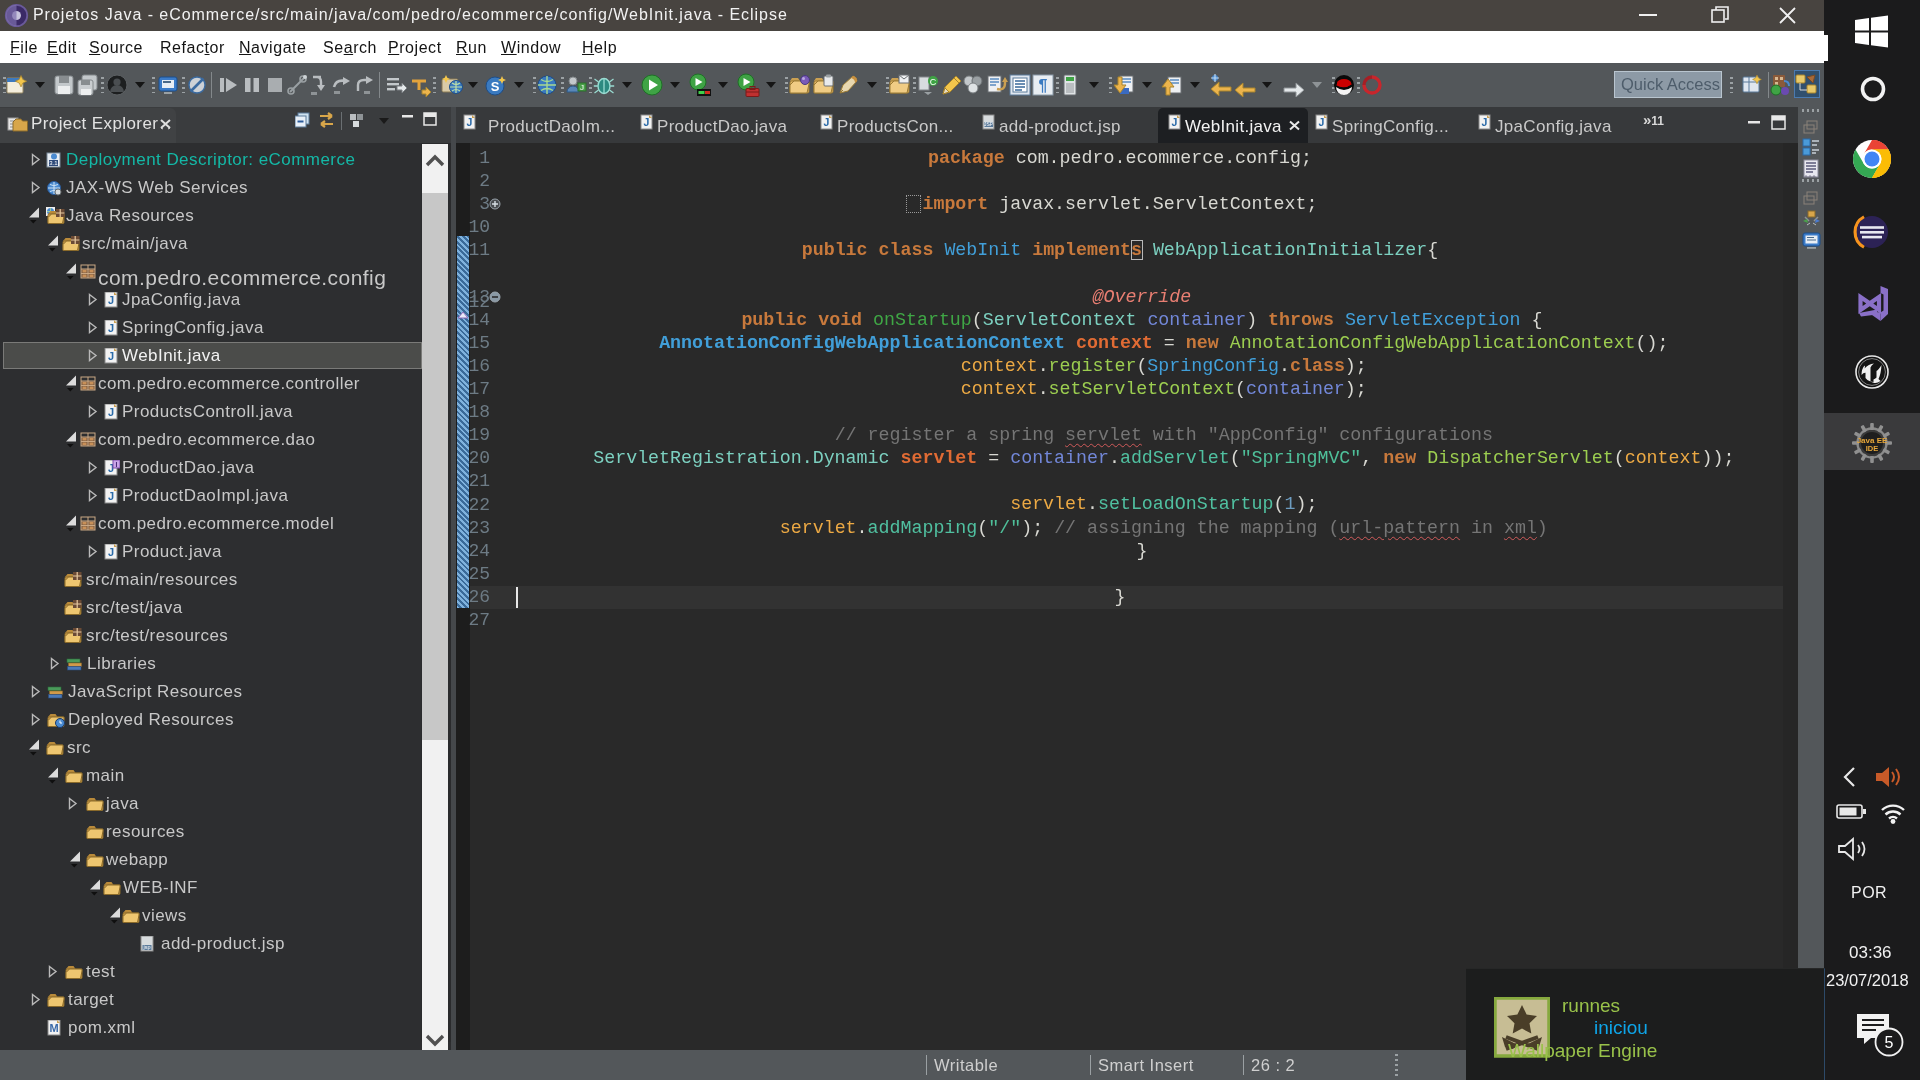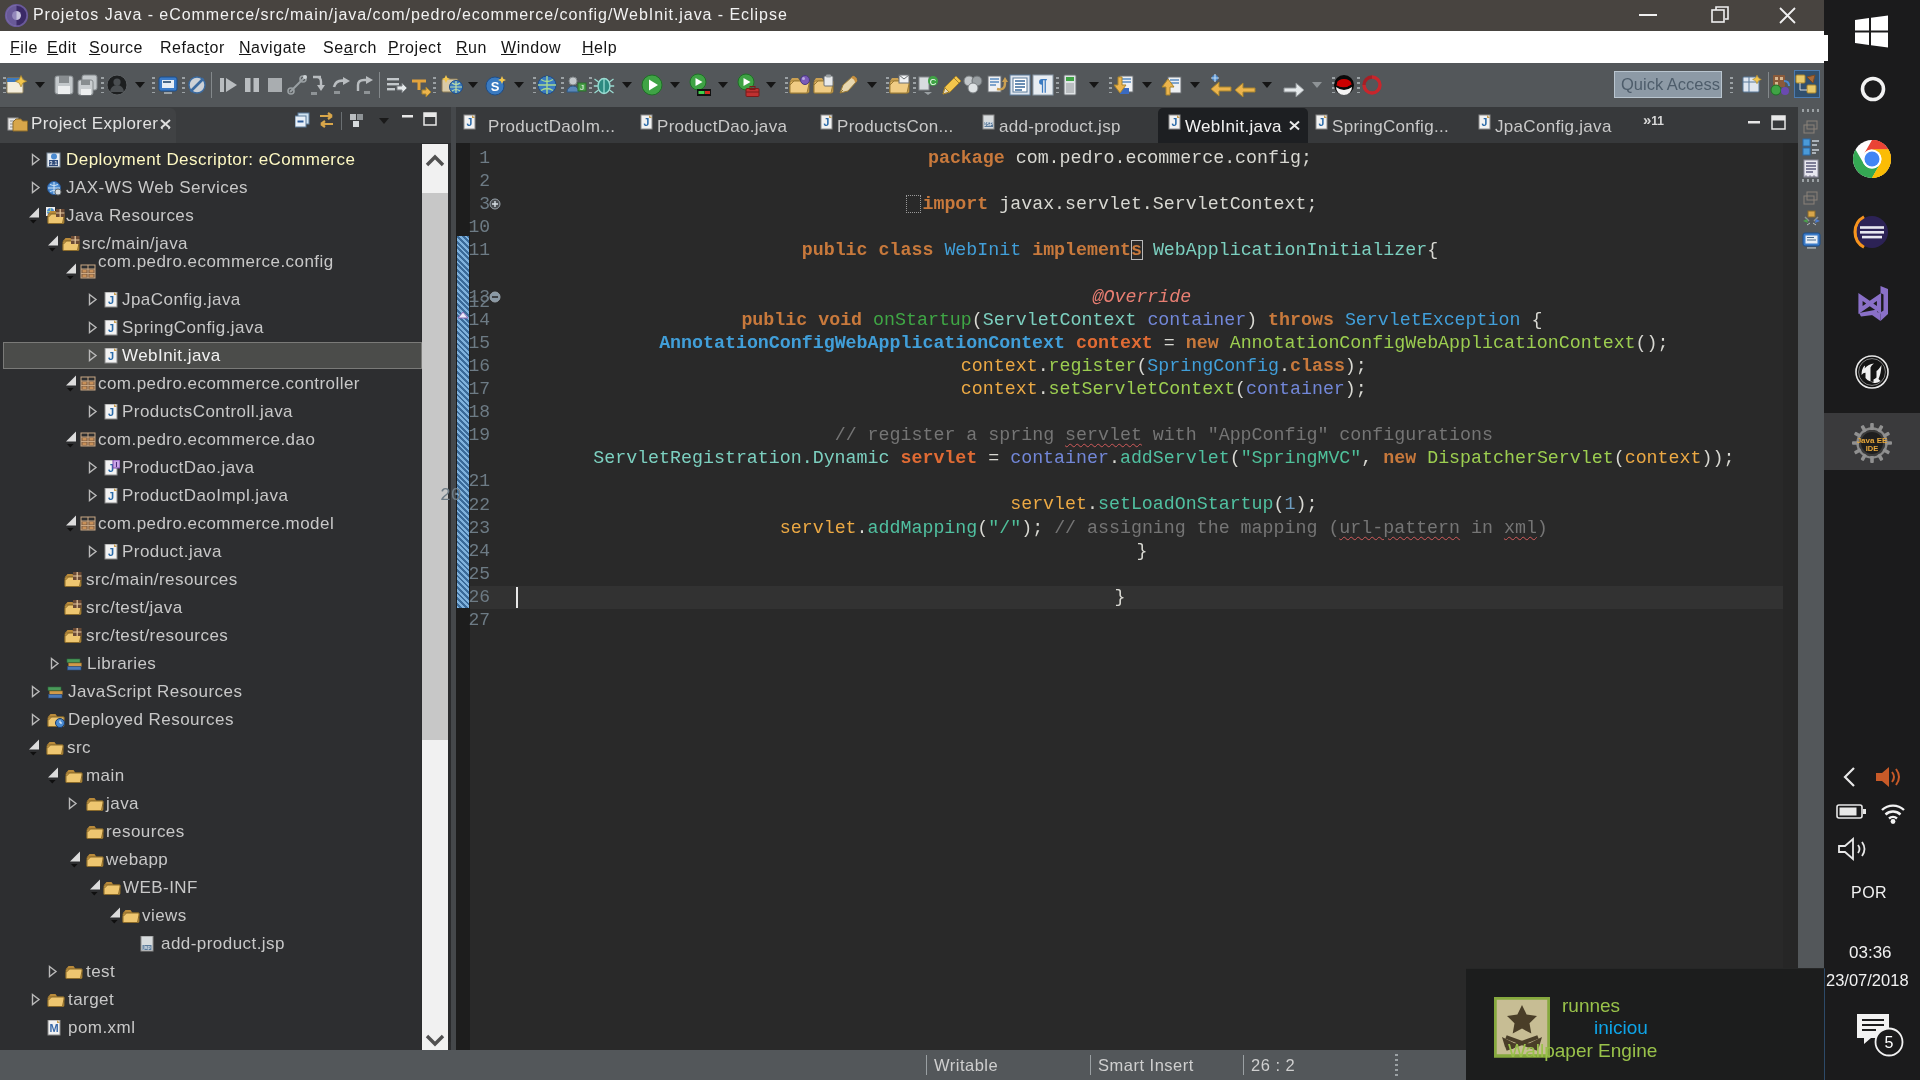--- a/index.html
+++ b/index.html
@@ -351,21 +351,21 @@
 <div class="abs" style="left:3px;top:342px;width:419px;height:27px;background:#4b4c4a;border:1px solid #7a7a78;"></div>
 <svg class="abs" style="left:31px;top:153px" width="10" height="13">
     <polygon points="1.5,1.5 8,6.5 1.5,11.5" fill="none" stroke="#b9b9b9" stroke-width="1.4"></polygon>
   </svg>
 <svg class="abs" style="left:46px;top:152px" width="18" height="17">
     <rect x="1" y="1" width="13" height="14" fill="#e8eef5" stroke="#7a8a9a"></rect>
     <circle cx="8" cy="4.5" r="3" fill="#4a8ad0"></circle>
     <rect x="3" y="8" width="9" height="6" fill="#2d4a7a"></rect>
     <text x="7.5" y="13" font-size="6" fill="#fff" text-anchor="middle">3.1</text>
   </svg>
-<div class="abs" style="left:66px;top:150px;font-size:17px;letter-spacing:0.45px;color:#fef9c3;white-space:nowrap;">Deployment Descriptor: eCommerce</div>
+<div class="abs" style="left:66px;top:150px;font-size:17px;letter-spacing:0.45px;color:#14b8a6;white-space:nowrap;">Deployment Descriptor: eCommerce</div>
 <svg class="abs" style="left:31px;top:181px" width="10" height="13">
     <polygon points="1.5,1.5 8,6.5 1.5,11.5" fill="none" stroke="#b9b9b9" stroke-width="1.4"></polygon>
   </svg>
 <svg class="abs" style="left:46px;top:180px" width="18" height="16">
     <circle cx="8" cy="8" r="6.5" fill="#4a8ad0" stroke="#2a5a9a"></circle>
     <path d="M2 8 h12 M8 2 v12 M4 4.5 q4 2.5 8 0 M4 11.5 q4 -2.5 8 0" stroke="#cde2f5" stroke-width="1" fill="none"></path>
     <circle cx="12" cy="12" r="3" fill="#d8dcde" stroke="#6a6f72"></circle>
   </svg>
 <div class="abs" style="left:66px;top:178px;font-size:17px;letter-spacing:0.45px;color:#c8c8c8;white-space:nowrap;">JAX-WS Web Services</div>
 <svg class="abs" style="left:28px;top:207px" width="13" height="17">
@@ -403,21 +403,21 @@
   </svg>
 <svg class="abs" style="left:80px;top:264px" width="16" height="16">
     <rect x="1" y="5" width="14" height="9" fill="#7a5a40"></rect>
     <rect x="1" y="1" width="14" height="13" fill="none" stroke="#caa884"></rect>
     <path d="M1 5 h14 M8 1 v13 M1 9.5 h14" stroke="#caa884"></path>
     <rect x="2.5" y="6" width="4" height="2.5" fill="#c89058"></rect>
     <rect x="9.5" y="6" width="4" height="2.5" fill="#c89058"></rect>
     <rect x="2.5" y="10.5" width="4" height="2.5" fill="#c89058"></rect>
     <rect x="9.5" y="10.5" width="4" height="2.5" fill="#c89058"></rect>
   </svg>
-<div class="abs" style="left:98px;top:252px;font-size:17px;letter-spacing:0.45px;color:#c8c8c8;white-space:nowrap;">com.pedro.ecommerce.config</div>
+<div class="abs" style="left:98px;top:266px;font-size:21px;letter-spacing:0.45px;color:#c8c8c8;white-space:nowrap;">com.pedro.ecommerce.config</div>
 <svg class="abs" style="left:88px;top:293px" width="10" height="13">
     <polygon points="1.5,1.5 8,6.5 1.5,11.5" fill="none" stroke="#b9b9b9" stroke-width="1.4"></polygon>
   </svg>
 <svg class="abs" style="left:104px;top:292px" width="16" height="17">
     <rect x="1" y="0" width="12" height="15" fill="#f2f2f2" stroke="#8a8a8a"></rect>
     <path d="M10 0 l3 3 h-3z" fill="#caa052"></path>
     <text x="7" y="12" font-size="11" font-weight="bold" fill="#2a6aa8" text-anchor="middle" font-family="Liberation Sans">J</text>
   </svg>
 <div class="abs" style="left:122px;top:290px;font-size:17px;letter-spacing:0.45px;color:#c8c8c8;white-space:nowrap;">JpaConfig.java</div>
 <svg class="abs" style="left:88px;top:321px" width="10" height="13">
@@ -742,21 +742,21 @@
 <div class="abs" style="left:440px;top:216.3px;width:50px;text-align:right;font-family:'Liberation Mono',monospace;font-size:18px;line-height:23.1px;color:#6d7b85;">10</div>
 <div class="abs" style="left:440px;top:239.4px;width:50px;text-align:right;font-family:'Liberation Mono',monospace;font-size:18px;line-height:23.1px;color:#6d7b85;">11</div>
 <div class="abs" style="left:440px;top:262.5px;width:50px;text-align:right;font-family:'Liberation Mono',monospace;font-size:18px;line-height:23.1px;color:#6d7b85;margin-top:28px;">12</div>
 <div class="abs" style="left:440px;top:285.6px;width:50px;text-align:right;font-family:'Liberation Mono',monospace;font-size:18px;line-height:23.1px;color:#6d7b85;">13</div>
 <div class="abs" style="left:440px;top:308.7px;width:50px;text-align:right;font-family:'Liberation Mono',monospace;font-size:18px;line-height:23.1px;color:#6d7b85;">14</div>
 <div class="abs" style="left:440px;top:331.8px;width:50px;text-align:right;font-family:'Liberation Mono',monospace;font-size:18px;line-height:23.1px;color:#6d7b85;">15</div>
 <div class="abs" style="left:440px;top:354.9px;width:50px;text-align:right;font-family:'Liberation Mono',monospace;font-size:18px;line-height:23.1px;color:#6d7b85;">16</div>
 <div class="abs" style="left:440px;top:378.0px;width:50px;text-align:right;font-family:'Liberation Mono',monospace;font-size:18px;line-height:23.1px;color:#6d7b85;">17</div>
 <div class="abs" style="left:440px;top:401.1px;width:50px;text-align:right;font-family:'Liberation Mono',monospace;font-size:18px;line-height:23.1px;color:#6d7b85;">18</div>
 <div class="abs" style="left:440px;top:424.2px;width:50px;text-align:right;font-family:'Liberation Mono',monospace;font-size:18px;line-height:23.1px;color:#6d7b85;">19</div>
-<div class="abs" style="left:440px;top:447.3px;width:50px;text-align:left;font-family:'Liberation Mono',monospace;font-size:18px;line-height:23.1px;color:#6d7b85;margin-top:37px;">20</div>
+<div class="abs" style="left:440px;top:447.3px;width:50px;text-align:right;font-family:'Liberation Mono',monospace;font-size:18px;line-height:23.1px;color:#6d7b85;">20</div>
 <div class="abs" style="left:440px;top:470.4px;width:50px;text-align:right;font-family:'Liberation Mono',monospace;font-size:18px;line-height:23.1px;color:#6d7b85;">21</div>
 <div class="abs" style="left:440px;top:493.5px;width:50px;text-align:right;font-family:'Liberation Mono',monospace;font-size:18px;line-height:23.1px;color:#6d7b85;">22</div>
 <div class="abs" style="left:440px;top:516.6px;width:50px;text-align:right;font-family:'Liberation Mono',monospace;font-size:18px;line-height:23.1px;color:#6d7b85;">23</div>
 <div class="abs" style="left:440px;top:539.7px;width:50px;text-align:right;font-family:'Liberation Mono',monospace;font-size:18px;line-height:23.1px;color:#6d7b85;">24</div>
 <div class="abs" style="left:440px;top:562.8px;width:50px;text-align:right;font-family:'Liberation Mono',monospace;font-size:18px;line-height:23.1px;color:#6d7b85;">25</div>
 <div class="abs" style="left:440px;top:585.9px;width:50px;text-align:right;font-family:'Liberation Mono',monospace;font-size:18px;line-height:23.1px;color:#6d7b85;">26</div>
 <div class="abs" style="left:440px;top:609.0px;width:50px;text-align:right;font-family:'Liberation Mono',monospace;font-size:18px;line-height:23.1px;color:#6d7b85;">27</div>
 <svg class="abs" style="left:489px;top:198.2px" width="13" height="13">
     <circle cx="6" cy="6" r="5" fill="#4a4e52" stroke="#9aa4ac"></circle>
     <path d="M3 6 h6 M6 3 v6" stroke="#d8e0e6" stroke-width="1.4"></path>

